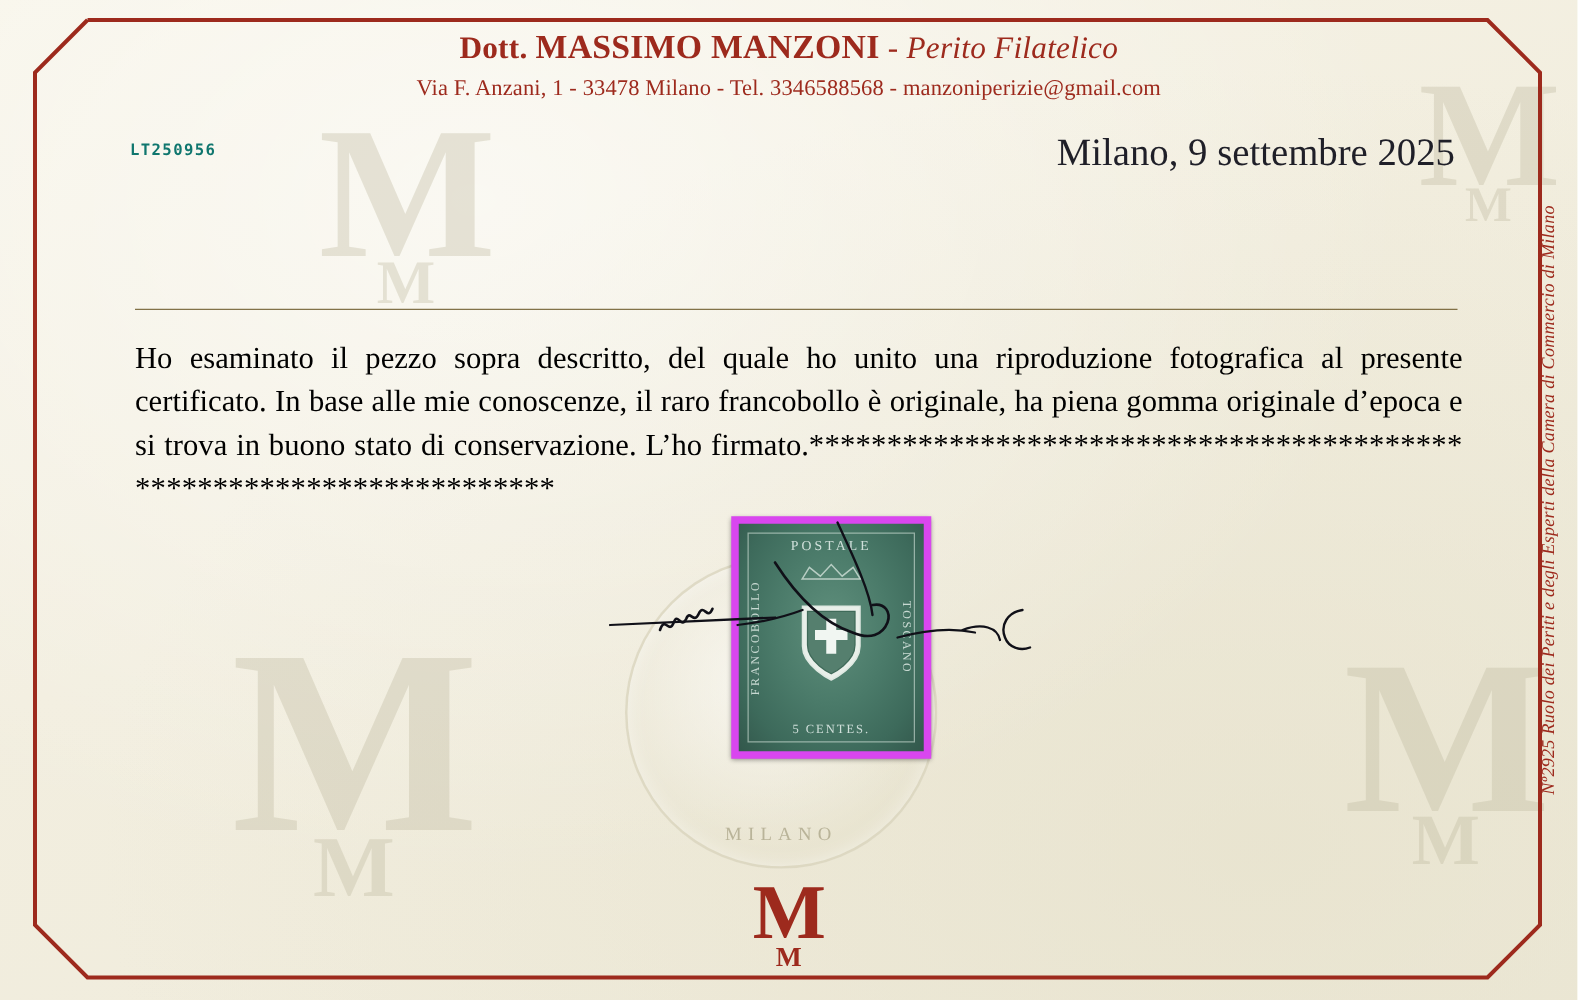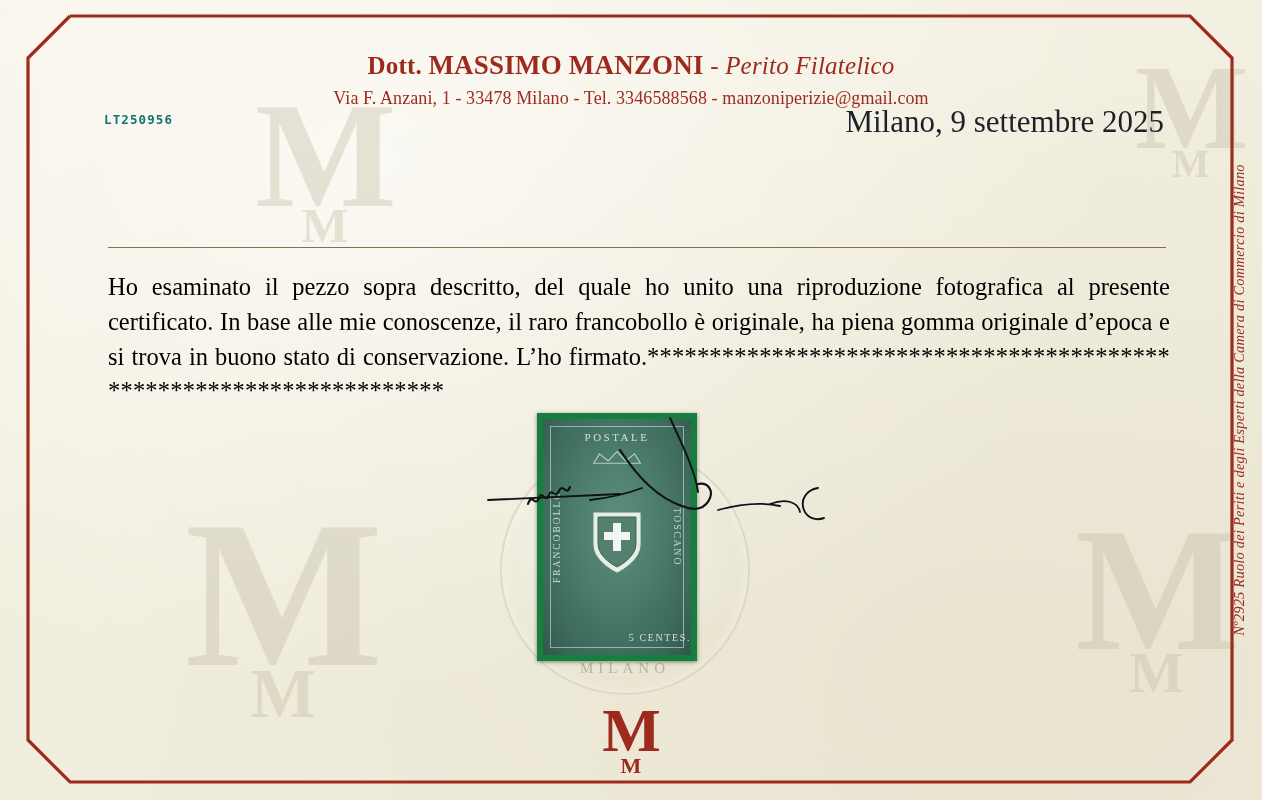--- a/index.html
+++ b/index.html
@@ -88,21 +88,20 @@
     position: absolute;
     left: 0;
     right: 0;
     top: 22px;
     text-align: center;
     color: #9d2a1d;
   }
   #header .line1 {
     font-size: 25px;
     letter-spacing: 0.2px;
-    margin-top: 28px;
   }
   #header .line1 .dott {
     font-weight: 700;
     font-style: normal;
   }
   #header .line1 .name {
     font-weight: 700;
     font-size: 27px;
   }
   #header .line1 .role {
@@ -172,25 +171,25 @@
     text-justify: inter-word;
   }
   #body-text .stars {
     letter-spacing: 0.2px;
     word-break: break-all;
   }
 
   
   #stamp {
     position: absolute;
-    left: 537px;
+    left: 585px;
     top: 413px;
     width: 160px;
-    height: 248px;
-    background: #15803d;
+    height: 194px;
+    background: #d946ef;
     box-shadow: 0 1px 4px rgba(0,0,0,0.45);
   }
   #stamp .inner {
     position: absolute;
     inset: 6px;
     background:
       radial-gradient(ellipse at 50% 45%, #5f8f7c 0%, #4a7a69 45%, #3d6a5b 75%, #32574b 100%);
     overflow: hidden;
   }
   #stamp .frame-line {
@@ -201,21 +200,21 @@
   #stamp .top-label, #stamp .bottom-label {
     position: absolute;
     left: 0; right: 0;
     text-align: center;
     font-family: "Liberation Serif", serif;
     font-size: 11px;
     letter-spacing: 2.5px;
     color: rgba(232,242,238,0.85);
   }
   #stamp .top-label { top: 12px; }
-  #stamp .bottom-label { bottom: 12px; font-size: 10px; letter-spacing: 1.6px; text-align: right; }
+  #stamp .bottom-label { bottom: 12px; font-size: 10px; letter-spacing: 1.6px; }
   #stamp .side-left, #stamp .side-right {
     position: absolute;
     top: 50%;
     font-family: "Liberation Serif", serif;
     font-size: 9.5px;
     letter-spacing: 2px;
     color: rgba(232,242,238,0.8);
     white-space: nowrap;
   }
   #stamp .side-left {

